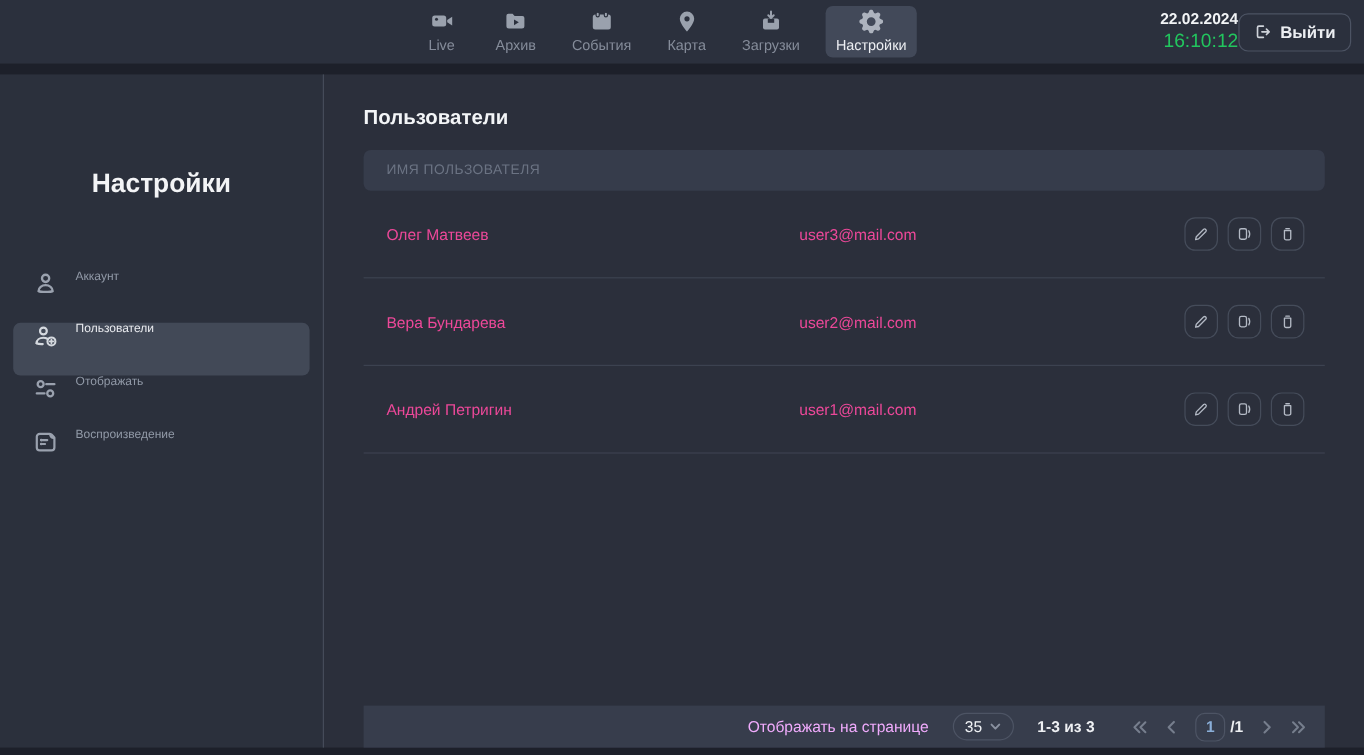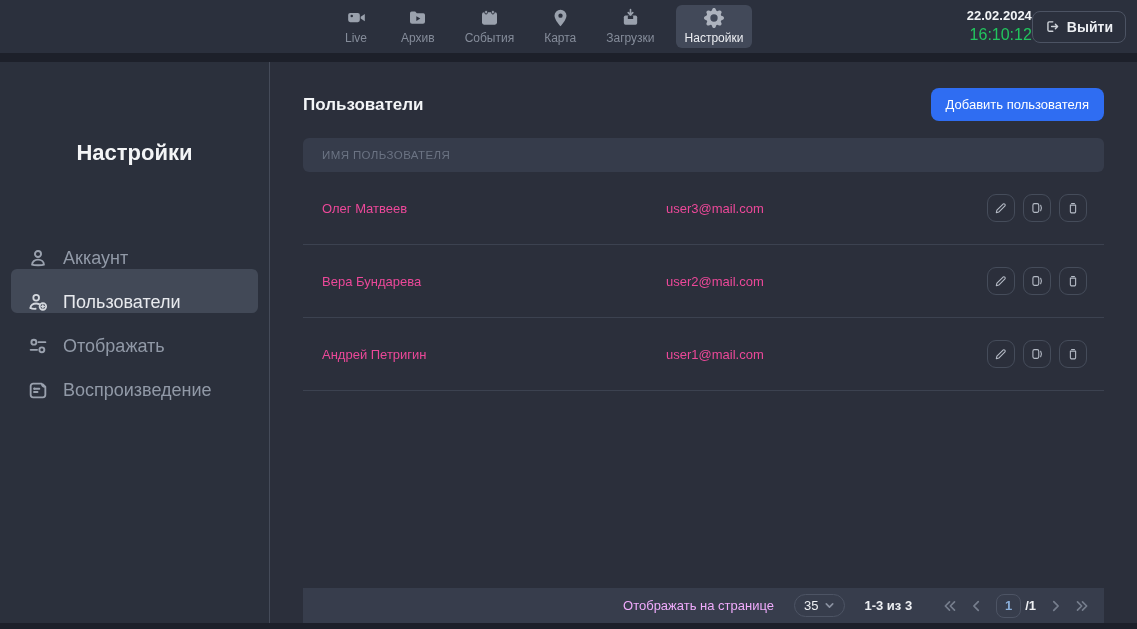--- a/index.html
+++ b/index.html
@@ -7,21 +7,21 @@
   body {
     font-family:"Liberation Sans","DejaVu Sans",sans-serif;
     background:#1d202a;
     color:#e9ebee;
     -webkit-font-smoothing:antialiased;
   }
   svg { display:block; }
 
   
   .topbar { position:relative; height:53px; background:#2b303d; }
-  .nav { position:absolute; left:332px; top:0; height:53px; display:flex; gap:12px; padding:5px 0; }
+  .nav { position:absolute; left:344px; top:0; height:53px; display:flex; gap:12px; padding:5px 0; }
   .nav-item {
     display:flex; flex-direction:column; align-items:center; justify-content:center;
     gap:3px; padding:0 9px; min-width:48px; border-radius:6px;
     color:#858c9a; font-size:12px; cursor:pointer;
   }
   .nav-item .nicon { color:#9aa1ad; }
   .nav-item.active { background:#424959; color:#eceef2; }
   .nav-item.active .nicon { color:#adb3be; }
 
   .topbar-right { position:absolute; right:11px; top:0; height:53px; display:flex; align-items:center; }
@@ -43,22 +43,22 @@
   .content { display:flex; height:561px; }
 
   .sidebar {
     width:270px; flex:none; background:#2b303c;
     border-right:1px solid #454b59; display:flex; flex-direction:column;
   }
   .sidebar-title { margin-top:78px; text-align:center; font-size:22px; font-weight:bold; color:#f3f4f6; }
   .sidebar-menu { margin-top:59px; display:flex; flex-direction:column; }
   .side-item {
     height:44px; margin:0 11px; border-radius:6px;
-    display:flex; align-items:flex-end; gap:14px; padding-left:16px;
-    color:#9199a7; font-size:18px; cursor:pointer;
+    display:flex; align-items:flex-start; gap:14px; padding-left:16px;
+    color:#9199a7; font-size:10px; cursor:pointer;
   }
   .side-item .sicon { color:#9aa1ae; }
   .side-item.active { background:#424957; color:#e8eaee; }
   .side-item.active .sicon { color:#d4d8de; }
 
   .main { flex:1; background:#2b2f3b; display:flex; flex-direction:column; padding:0 33px; }
   .main-header { margin-top:26px; display:flex; align-items:center; justify-content:space-between; }
   .main-title { font-size:17px; font-weight:600; color:#f3f5f7; }
   .add-btn {
     background:#2f6df2; color:#ffffff; border:none; border-radius:8px;
@@ -247,21 +247,20 @@
         </span>
         <span>Воспроизведение</span>
       </div>
     </div>
   </aside>
 
   <main class="main">
 
     <div class="main-header">
       <h1 class="main-title">Пользователи</h1>
-      <button class="add-btn">Добавить пользователя</button>
     </div>
 
     <div class="table-head">
       <div class="col-name">ИМЯ ПОЛЬЗОВАТЕЛЯ</div>
       <div class="col-actions"></div>
     </div>
 
     <div class="table-row">
       <div class="col-name">Олег Матвеев</div>
       <div class="col-login">user3@mail.com</div>

